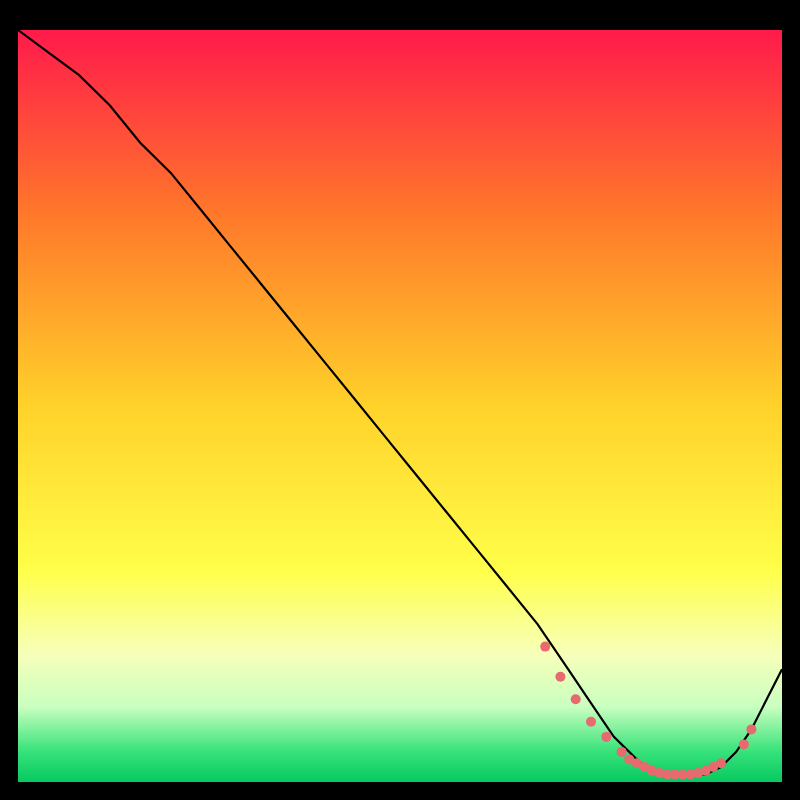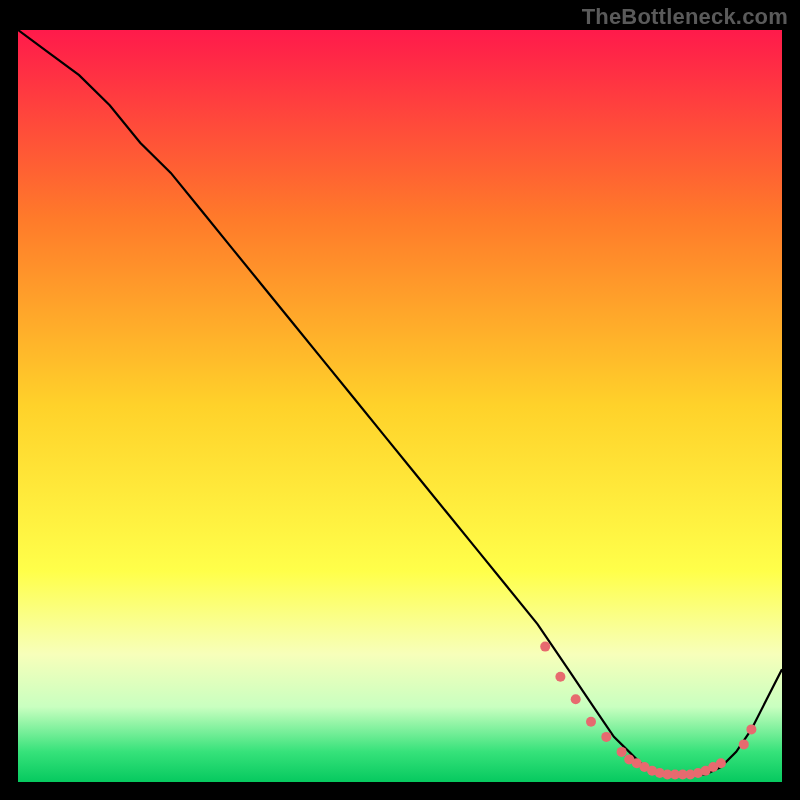--- a/index.html
+++ b/index.html
@@ -26,21 +26,20 @@
     top: 30px;
     width: 764px;
     height: 752px;
   }
   svg { display: block; }
 </style>
 </head>
 <body>
 
 <div class="outer">
-  <div class="watermark">TheBottleneck.com</div>
   <div class="plot">
     <svg id="chart-svg" width="764" height="752" viewBox="0 0 764 752">
       <defs>
         <linearGradient id="bg-grad" x1="0" y1="0" x2="0" y2="1">
             <stop offset="0%" stop-color="#ff1a4b"></stop>
             <stop offset="25%" stop-color="#ff7a2a"></stop>
             <stop offset="50%" stop-color="#ffd22a"></stop>
             <stop offset="72%" stop-color="#ffff4a"></stop>
             <stop offset="83%" stop-color="#f7ffba"></stop>
             <stop offset="90%" stop-color="#c9ffc0"></stop>

